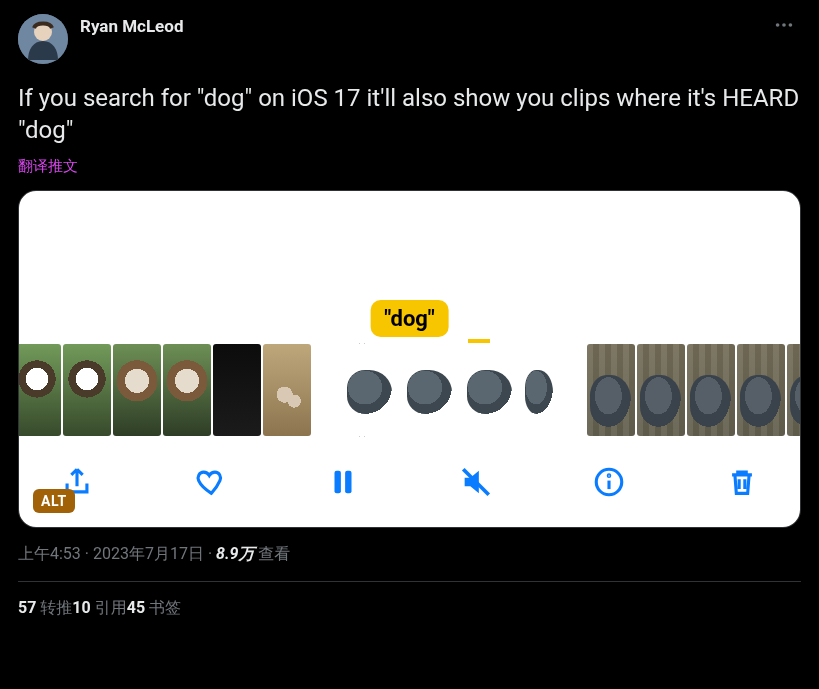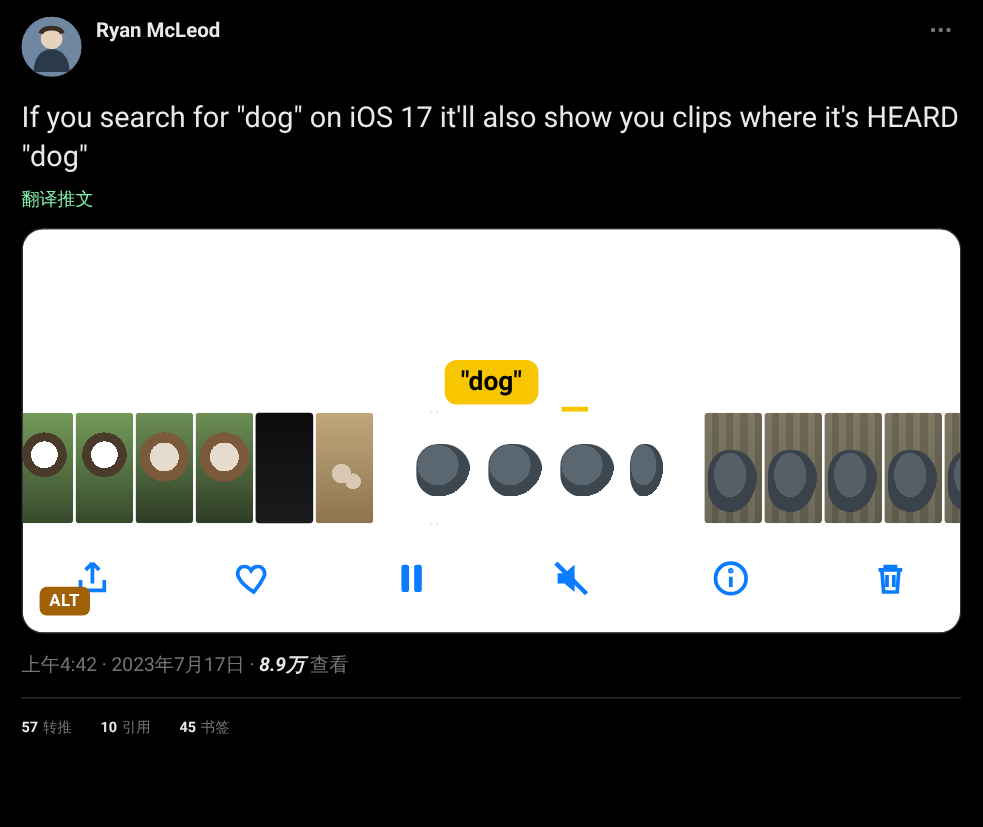--- a/index.html
+++ b/index.html
@@ -7,42 +7,42 @@
   .tweet { padding: 14px 18px 4px 18px; }
   .head-row { display: flex; align-items: flex-start; }
   .avatar { width: 50px; height: 50px; border-radius: 50%; overflow: hidden; flex: 0 0 50px; margin-right: 12px; background: linear-gradient(135deg,#8097b3 0%, #2c3a4a 100%); position: relative; }
   .avatar svg { width: 100%; height: 100%; display: block; }
   .name-col { flex: 1; display: flex; flex-direction: column; line-height: 1.25; padding-top: 2px; }
   .display-name { font-weight: 700; font-size: 17px; color: #e7e9ea; }
   .handle { font-size: 16px; color: #71767b; }
   .more-btn { color: #71767b; font-size: 22px; padding: 0 6px; cursor: pointer; letter-spacing: 2px; line-height: 14px; }
   .more-btn svg { width: 22px; height: 22px; fill: #71767b; }
   .body-text { margin-top: 18px; font-size: 24px; line-height: 1.35; color: #e7e9ea; font-weight: 400; }
-  .translate { margin-top: 10px; color: #86efac; font-size: 15px; cursor: pointer; display: inline-block; }
+  .translate { margin-top: 10px; color: #d946ef; font-size: 15px; cursor: pointer; display: inline-block; }
   .media-card { margin-top: 14px; border-radius: 18px; overflow: hidden; background: #fff; border: 1px solid #2f3336; position: relative; }
   .media-inner { width: 100%; height: 336px; background: #fff; display: flex; flex-direction: column; }
   .top-white { flex: 1; position: relative; }
   .dog-badge { position: absolute; bottom: 6px; left: 50%; transform: translateX(-50%); background: #f7c600; color: #000; font-weight: 700; font-size: 22px; padding: 6px 14px; border-radius: 10px; }
   .tick { position: absolute; bottom: -2px; left: calc(50% + 58px); width: 22px; height: 6px; background: #f7c600; }
   .timeline { height: 94px; display: flex; gap: 30px; padding: 0 0 0 0; align-items: center; overflow: hidden; background:#fff; }
   .clip-group { display: flex; gap: 2px; }
   .thumb { height: 92px; width: 48px; border-radius: 3px; background-size: cover; background-position: center; }
   .g2 .thumb { background: #fff; }
   .g1 { margin-left: -6px; }
   .g3 { margin-right: -6px; }
   .playhead { position: absolute; width: 6px; height: 104px; background: #fff; border-radius: 3px; border:1px solid #ccc; }
   .toolbar { height: 90px; display: flex; align-items: center; justify-content: space-between; padding: 0 38px; }
   .tb-btn { width: 40px; height: 40px; display: flex; align-items: center; justify-content: center; color: #0a7cff; cursor: pointer; }
   .tb-btn svg { width: 34px; height: 34px; stroke: #0a7cff; fill: none; stroke-width: 2.2; }
   .tb-btn.fill svg { fill: #0a7cff; stroke: none; }
   .alt-badge { position: absolute; left: 14px; bottom: 14px; background: #a16207; color: #fff; font-weight: 700; font-size: 14px; padding: 4px 8px; border-radius: 6px; letter-spacing: 0.5px; }
   .meta-row { margin-top: 16px; color: #71767b; font-size: 16px; }
   .meta-row .views-num { color: #e7e9ea; font-weight: 700; font-style: italic; }
   .divider { height: 1px; background: #2f3336; margin-top: 16px; }
-  .stats-row { display: flex; gap: 24px; padding: 16px 0 6px 0; font-size: 12px; color: #71767b; }
+  .stats-row { display: flex; padding: 16px 0 6px 0; font-size: 16px; color: #71767b; }
   .stat .num { color: #e7e9ea; font-weight: 700; margin-right: 4px; }
 
   
   .dog-a { background: radial-gradient(circle at 50% 38%, #fff 0 18%, #4a3a2a 18% 30%, transparent 30%), linear-gradient(#729a5a,#374a2c); }
   .dog-b { background: radial-gradient(circle at 50% 40%, #e6dccd 0 20%, #7a5a3a 20% 34%, transparent 34%), linear-gradient(#6d8f55,#2e3d26); }
   .dog-c { background: linear-gradient(#0c0c0c,#1b1b1b); }
   .dog-d { background: radial-gradient(circle at 45% 55%, #d9c9b4 0 14%, transparent 14%), radial-gradient(circle at 65% 62%, #d9c9b4 0 10%, transparent 10%), linear-gradient(#bfa77c,#8c744f); }
   .dog-grey { background: linear-gradient(to bottom,#dfe6ec 0 35%, #7f8a94 35% 70%, #a9b2bb 70% 100%); position:relative; }
   .dog-grey::after{content:"";position:absolute;left:10%;top:28%;width:78%;height:48%;background:radial-gradient(ellipse at 40% 40%, #5b6770 0 45%, #3c474f 45% 70%, transparent 70%);border-radius:40% 50% 45% 40%;}
   .deck { background: repeating-linear-gradient(90deg,#9f8d6f 0 6px,#8a795c 6px 12px), linear-gradient(#c9d8e6,#aebfd0); background-blend-mode: multiply; position:relative; }
@@ -147,21 +147,21 @@
               <path d="M5 7h14M9 7V5h6v2M7 7l1 13h8l1-13M10 10v7M14 10v7"></path>
             </svg>
         </div>
       </div>
 
     </div>
     <div class="alt-badge">ALT</div>
   </div>
 
   <div class="meta-row">
-    <span>上午4:42</span><span> · </span><span>2023年7月17日</span><span> · </span><span class="views-num">8.9万</span> <span>查看</span>
+    <span>上午4:53</span><span> · </span><span>2023年7月17日</span><span> · </span><span class="views-num">8.9万</span> <span>查看</span>
   </div>
 
   <div class="divider"></div>
 
   <div class="stats-row">
     <span class="stat"><span class="num">57</span><span>转推</span></span>
     <span class="stat"><span class="num">10</span><span>引用</span></span>
     <span class="stat"><span class="num">45</span><span>书签</span></span>
   </div>
 

